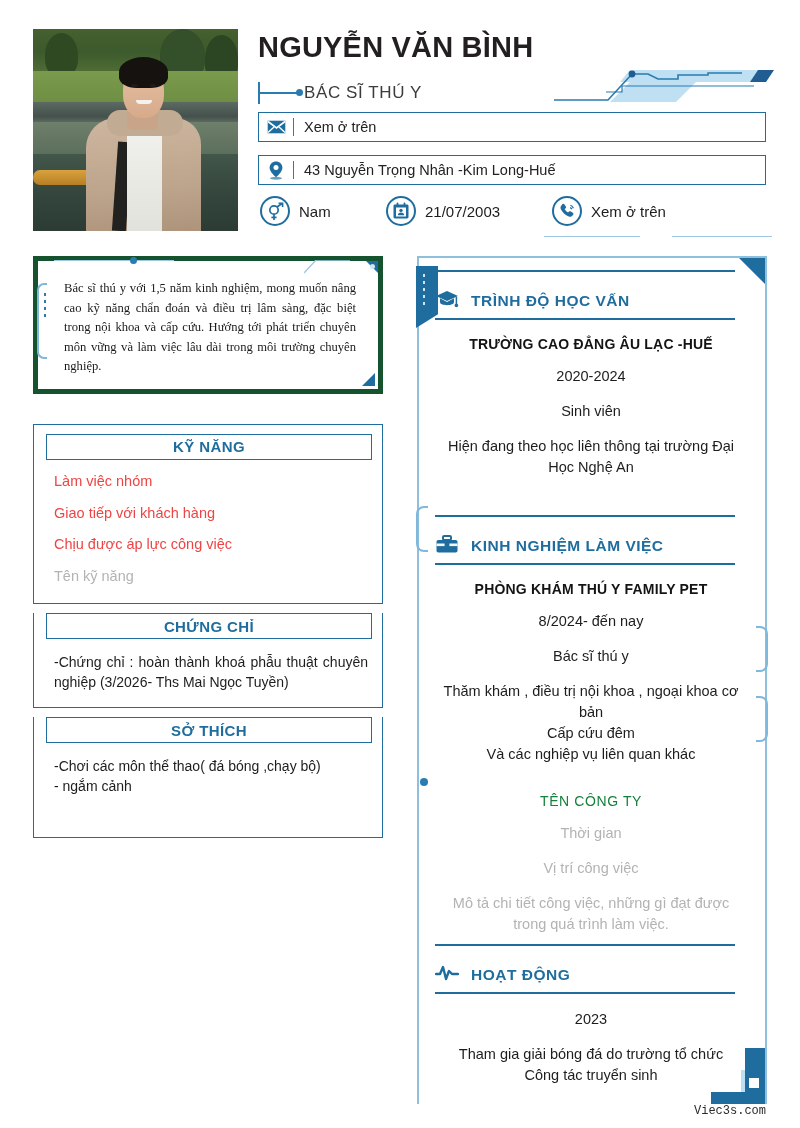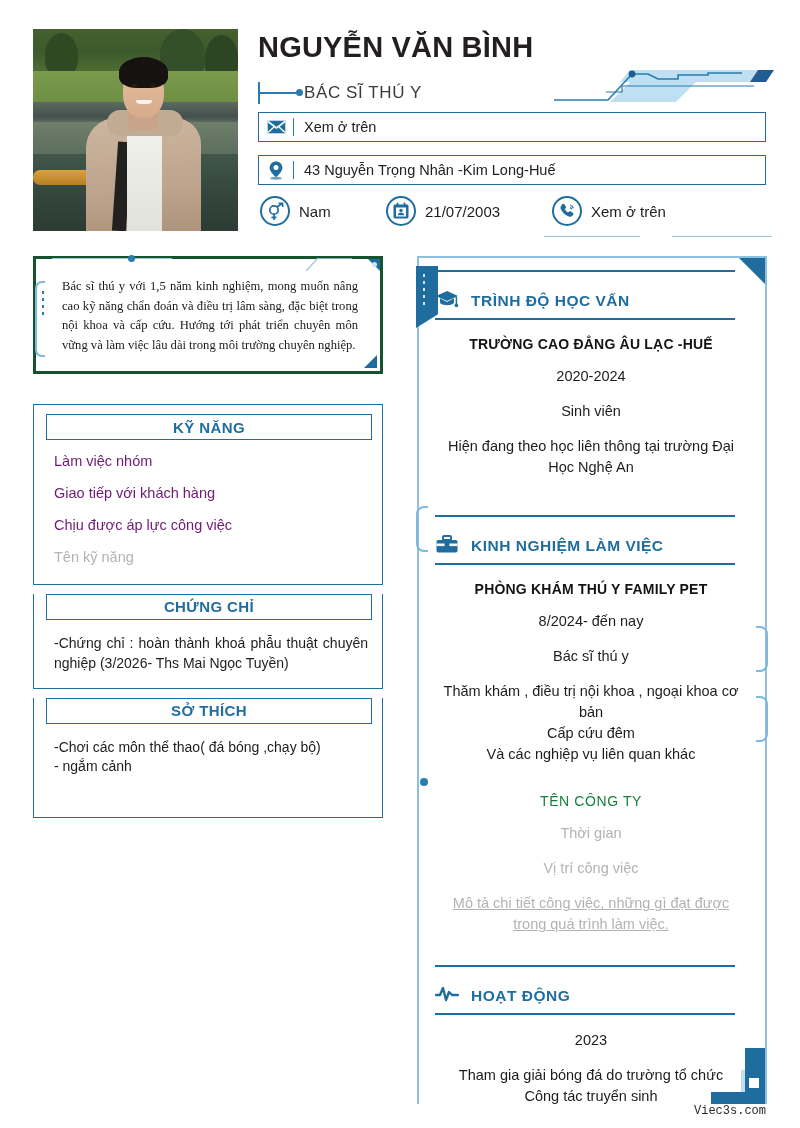--- a/index.html
+++ b/index.html
@@ -97,21 +97,21 @@
   .mini-ico { width:30px; height:30px; border-radius:50%; border:2px solid #1f6d9e;
               display:flex; align-items:center; justify-content:center; background:#fff; }
   .mini-txt { font-size:15px; color:#1d1d1d; white-space:nowrap; }
   .mini-underline { position:absolute; height:1px; background:#9fc9e2; }
   .mu-1 { left:286px; top:40px; width:96px; }
   .mu-2 { left:414px; top:40px; width:100px; }
 
   
   .left-col { position:absolute; left:33px; top:256px; width:350px; }
 
-  .summary-box { position:relative; border:3px solid #14532d; padding:18px 22px 12px 26px; min-height:118px; }
+  .summary-box { position:relative; border:5px solid #14532d; padding:18px 22px 12px 26px; min-height:118px; }
   .summary-text {
     font-family:"Liberation Serif", serif; font-size:12.6px; line-height:1.55;
     color:#1a1a1a; text-align:justify;
   }
   .sum-notch { position:absolute; left:16px; top:-1px; width:120px; height:1px; background:#9fc9e2; }
   .sum-dot { position:absolute; left:92px; top:-4px; width:7px; height:7px; border-radius:50%; background:#2a7bb0; }
   .sum-diag { position:absolute; right:28px; top:-1px; width:46px; height:14px; }
   .sum-lbrace { position:absolute; left:-1px; top:22px; width:10px; height:76px;
                 border-left:2px solid #7fb8db; border-top:2px solid #7fb8db;
                 border-bottom:2px solid #7fb8db; border-radius:7px 0 0 7px; }
@@ -125,21 +125,21 @@
                 border-radius:50%; background:#cfe5f2; }
 
   .lbox { position:relative; border:1px solid #1f6d9e; border-top:none; padding:0; background:#fff; }
   .lbox.first { border-top:1px solid #1f6d9e; margin-top:30px; }
   .lbox-title {
     margin:9px 10px 0 12px; border:1px solid #1f6d9e; height:26px;
     display:flex; align-items:center; justify-content:center;
     font-size:15px; font-weight:bold; color:#1f6d9e; letter-spacing:0.4px;
   }
   .lbox-body { padding:14px 14px 14px 20px; }
-  .skill-item { font-size:14.5px; color:#701a75; line-height:1.1; margin-bottom:16px; }
+  .skill-item { font-size:14.5px; color:#ef4444; line-height:1.1; margin-bottom:16px; }
   .skill-item:last-child { margin-bottom:4px; }
   .skill-item.ph { color:#b3b3b3; }
   .lbox-para { font-size:14px; color:#1d1d1d; line-height:1.42; text-align:justify; }
 
   
   .right-col { position:absolute; left:417px; top:256px; width:350px; height:848px; }
   .rc-border-l { position:absolute; left:0; top:0; width:2px; height:848px; background:#8ec0de; }
   .rc-border-r { position:absolute; right:0; top:0; width:2px; height:848px; background:#8ec0de; }
   .rc-border-t { position:absolute; left:0; top:0; width:350px; height:2px; background:#8ec0de; }
   .rc-tri-tr { position:absolute; right:2px; top:2px; width:0; height:0;
@@ -405,21 +405,21 @@
         <div class="entry-title">PHÒNG KHÁM THÚ Y FAMILY PET</div>
         <div class="entry-line">8/2024- đến nay</div>
         <div class="entry-line">Bác sĩ thú y</div>
         <div class="entry-line multi" style="white-space:pre-line; margin-bottom:28px;">Thăm khám , điều trị nội khoa , ngoại khoa cơ bản
 Cấp cứu đêm
 Và các nghiệp vụ liên quan khác</div>
 
         <div class="entry-title ph">TÊN CÔNG TY</div>
         <div class="entry-line ph">Thời gian</div>
         <div class="entry-line ph">Vị trí công việc</div>
-        <div class="entry-line ph multi" style="margin-bottom:21px;text-decoration:underline;">Mô tả chi tiết công việc, những gì đạt được trong quá trình làm việc.</div>
+        <div class="entry-line ph multi" style="margin-bottom:0;">Mô tả chi tiết công việc, những gì đạt được trong quá trình làm việc.</div>
       </div>
 
       <div class="sec-head">
         <span class="rule-top"></span>
         <div class="sec-head-inner">
           <span>
             <svg width="24" height="18" viewBox="0 0 24 18">
               <polyline points="1,10 5,10 8,3 11,15 14,7 17,10 23,10" fill="none" stroke="#1f6d9e" stroke-width="2.4" stroke-linejoin="round" stroke-linecap="round"></polyline>
             </svg>
           </span>

